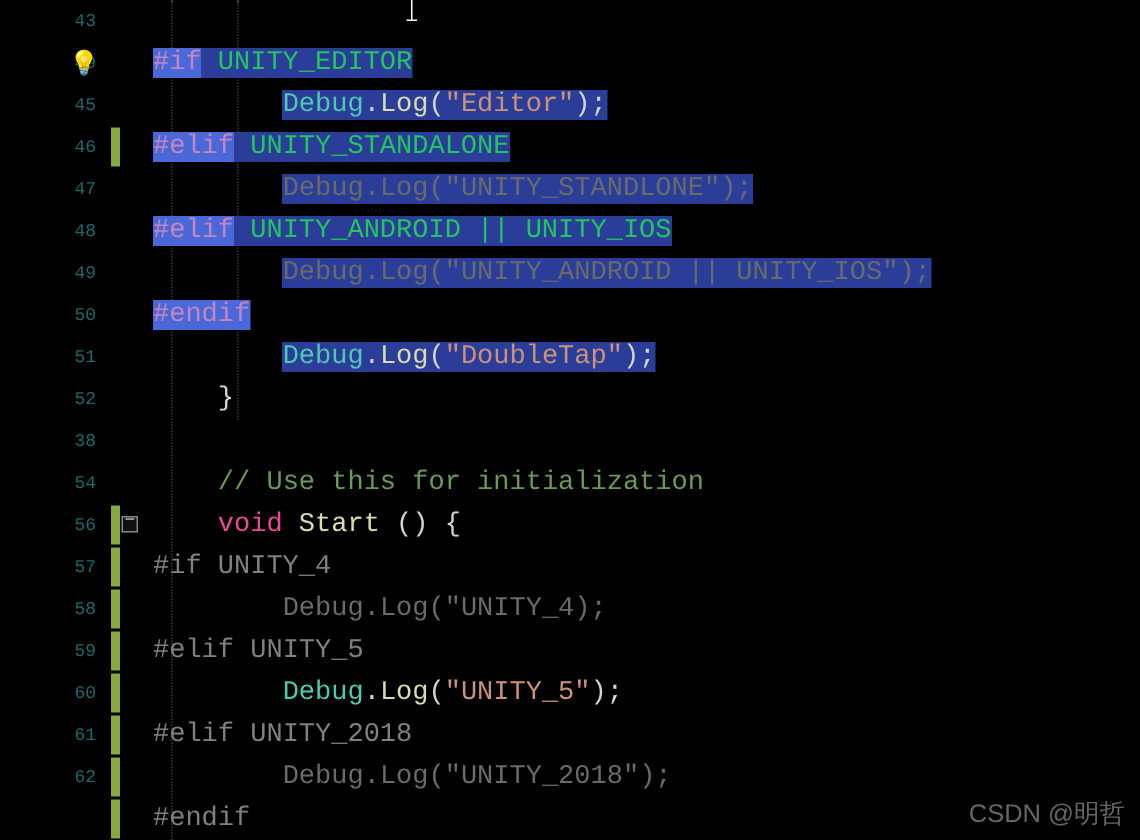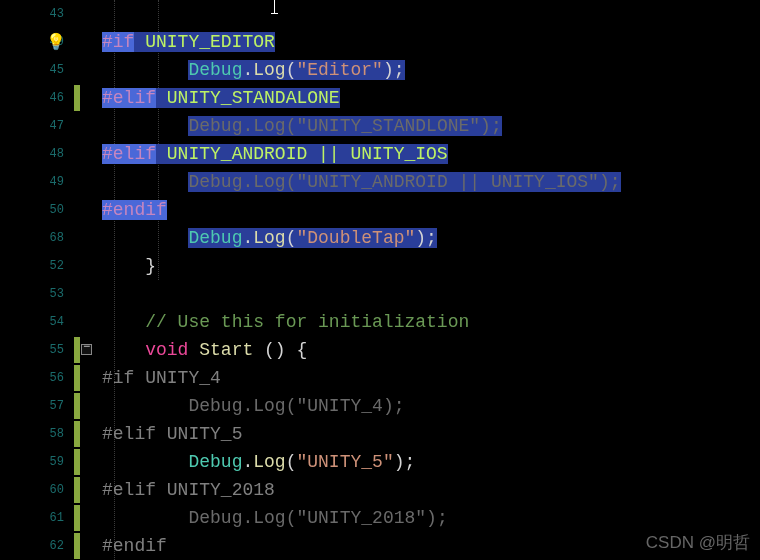--- a/index.html
+++ b/index.html
@@ -91,21 +91,21 @@
 .guide2 { left: 62px; height: 280px; }
 
 .sel { background: #2a3e99; }
 .selKw { background: #4a68d8; }
 
 .kw { color: #c586c0; }
 .dim { color: #6a6a6a; }
 .type { color: #4ec9b0; }
 .fn { color: #dcdcaa; }
 .str { color: #ce9178; }
-.sym { color: #bef264; }
+.sym { color: #22c55e; }
 .cmt { color: #6a9955; margin-top: 28px; }
 .void { color: #ec4899; }
 .punc { color: #d4d4d4; }
 .gray { color: #808080; }
 
 .caret {
   position: absolute;
   width: 1px;
   height: 20px;
   background: #fff;
@@ -136,25 +136,24 @@
 <div class="editor">
   <div class="gutter">
     <div class="ln">43</div>
     <div class="ln">49</div>
     <div class="ln">45</div>
     <div class="ln">46</div>
     <div class="ln">47</div>
     <div class="ln">48</div>
     <div class="ln">49</div>
     <div class="ln">50</div>
-    <div class="ln">68</div>
+    <div class="ln">51</div>
     <div class="ln">52</div>
-    <div class="ln">53</div>
+    <div class="ln">38</div>
     <div class="ln">54</div>
-    <div class="ln">55</div>
     <div class="ln">56</div>
     <div class="ln">57</div>
     <div class="ln">58</div>
     <div class="ln">59</div>
     <div class="ln">60</div>
     <div class="ln">61</div>
     <div class="ln">62</div>
   </div>
 
   <div class="margin">

